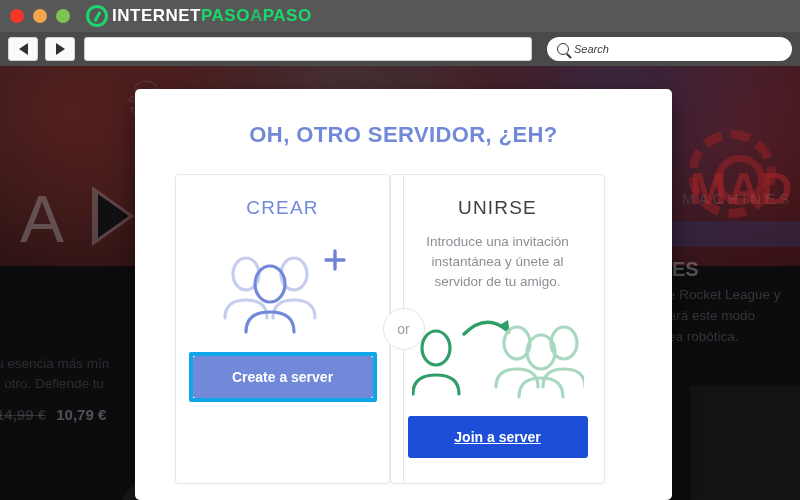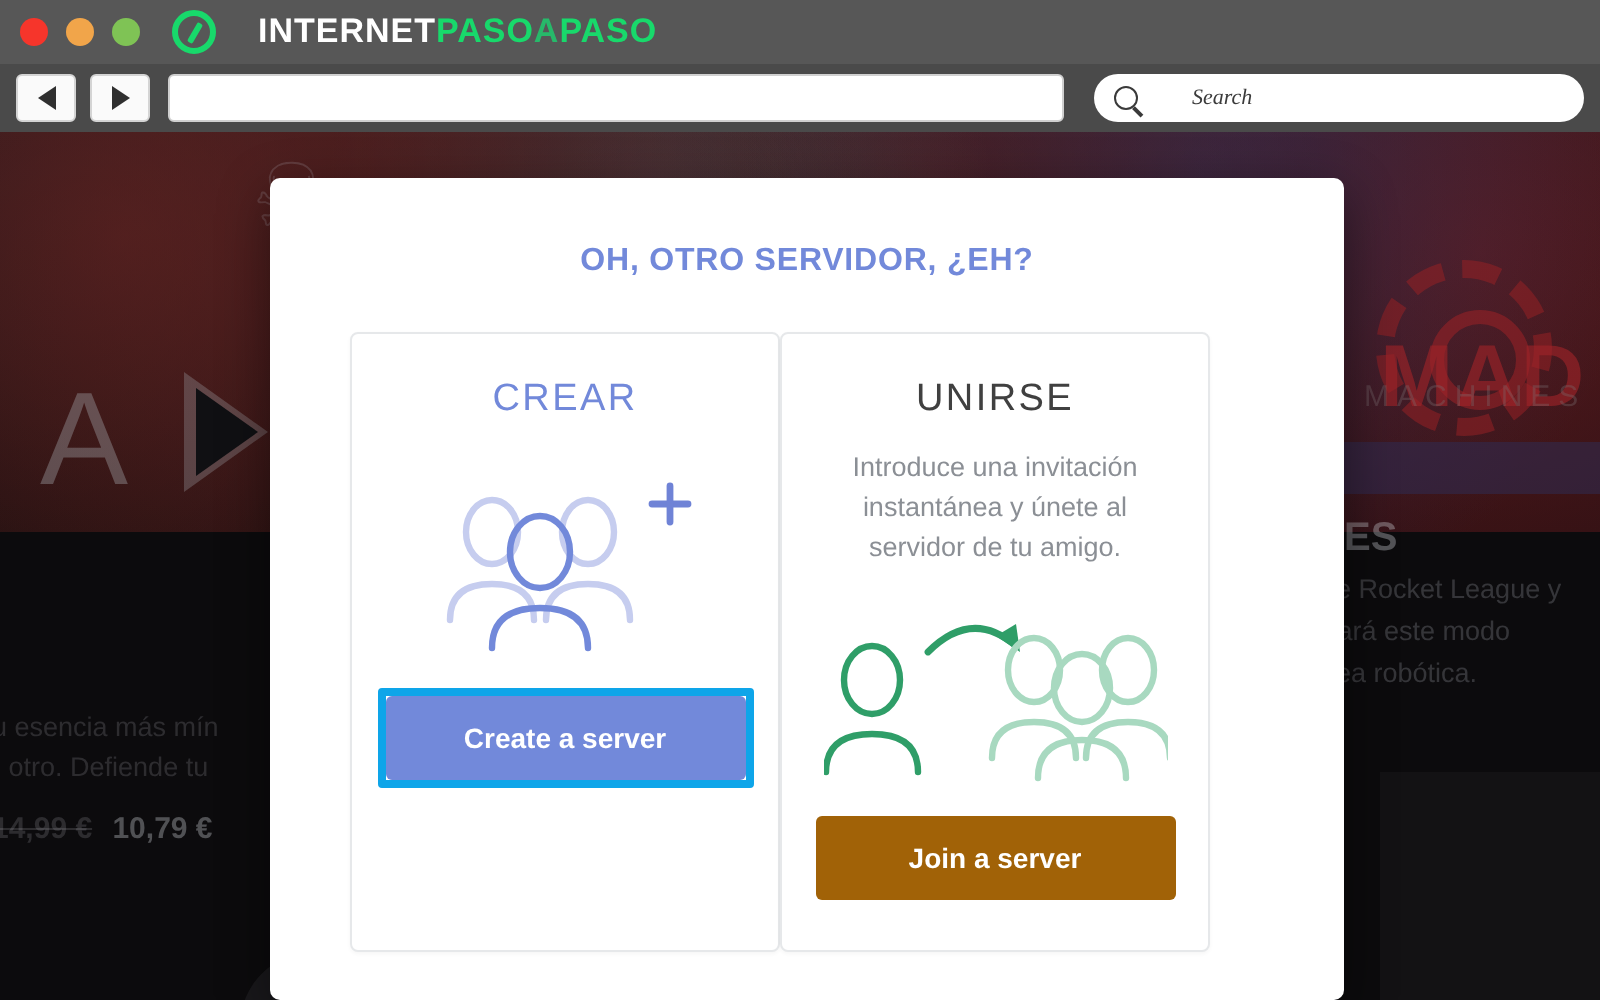--- a/index.html
+++ b/index.html
@@ -34,21 +34,21 @@
   }
   .traffic { display: flex; align-items: center; gap: 9px; }
   .dot { width: 14px; height: 14px; border-radius: 50%; display: block; }
   .dot.red    { background: #f6352b; }
   .dot.orange { background: #f1a54a; }
   .dot.green  { background: #7fc355; }
 
   .logo-wrap {
     display: flex;
     align-items: center;
-    gap: 21px;
+    gap: 4px;
     margin-left: 16px;
   }
   .logo-mark {
     width: 22px; height: 22px;
     border-radius: 50%;
     border: 3px solid #18d96b;
     position: relative;
     flex: none;
   }
   .logo-mark::after {
@@ -129,25 +129,24 @@
   }
   .search-glyph::after {
     content: "";
     position: absolute;
     right: -4px; bottom: -3px;
     width: 6px; height: 1.6px;
     background: #3a3a3a;
     transform: rotate(45deg);
   }
   .search-ph {
-    font-family: Liberation Serif, serif;
+    font-family: Liberation Sans, sans-serif;
     font-size: 11px;
     color: #3b3b3b;
     font-style: italic;
-    margin-left: 22px;
   }
 
   
   .page-bg {
     position: absolute;
     top: 66px; left: 0;
     width: 800px; height: 434px;
     background: #0c0b0d;
     overflow: hidden;
     z-index: 5;
@@ -321,21 +320,21 @@
     left: 135px; top: 89px;
     width: 537px; height: 411px;
     background: #ffffff;
     border-radius: 5px;
     box-shadow: 0 8px 26px rgba(0,0,0,0.45);
     z-index: 20;
     overflow: hidden;
   }
   .modal-title {
     text-align: center;
-    font-size: 16px;
+    font-size: 22px;
     font-weight: bold;
     color: #7289da;
     letter-spacing: 0.4px;
     margin-top: 33px;
   }
   .cards {
     display: flex;
     padding: 0 40px;
     margin-top: 26px;
     position: relative;
@@ -384,21 +383,21 @@
     border: none;
     border-radius: 3px;
     color: #ffffff;
     font-size: 14px;
     font-weight: bold;
     font-family: "Liberation Sans", sans-serif;
     cursor: pointer;
     margin-bottom: 0;
   }
   .cta.blue  { background: #7289da; }
-  .cta.green { background: #a16207; }
+  .cta.green { background: #1d4ed8; text-decoration: underline; }
 
   .cta-slot { position: relative; margin-top: 4px; padding: 4px; }
   .cta-slot.highlight {
     border: 4px solid #0ea5e9;
     padding: 0;
     border-radius: 2px;
   }
 
   
   .or-col {
@@ -517,20 +516,25 @@
               <line x1="113" y1="16" x2="131" y2="16"></line>
               <line x1="122" y1="7" x2="122" y2="25"></line>
             </g>
           </svg>
         </div>
         <div class="cta-slot highlight">
           <button class="cta blue">Create a server</button>
         </div>
       </div>
 
+      <div class="or-col">
+        <div class="or-line"></div>
+        <div class="or-bubble">or</div>
+        <div class="or-line"></div>
+      </div>
 
       <div class="card">
         <div class="card-heading green">UNIRSE</div>
         <div class="card-desc">Introduce una invitación instantánea y únete al servidor de tu amigo.</div>
         <div class="illus">
           <svg width="172" height="96" viewBox="0 0 172 96">
             <g fill="none" stroke="#2f9e68" stroke-width="3.2" stroke-linecap="round" stroke-linejoin="round">
               <ellipse cx="24" cy="44" rx="14" ry="17"></ellipse>
               <path d="M1 90 q0 -19 23 -19 q23 0 23 19"></path>
             </g>

